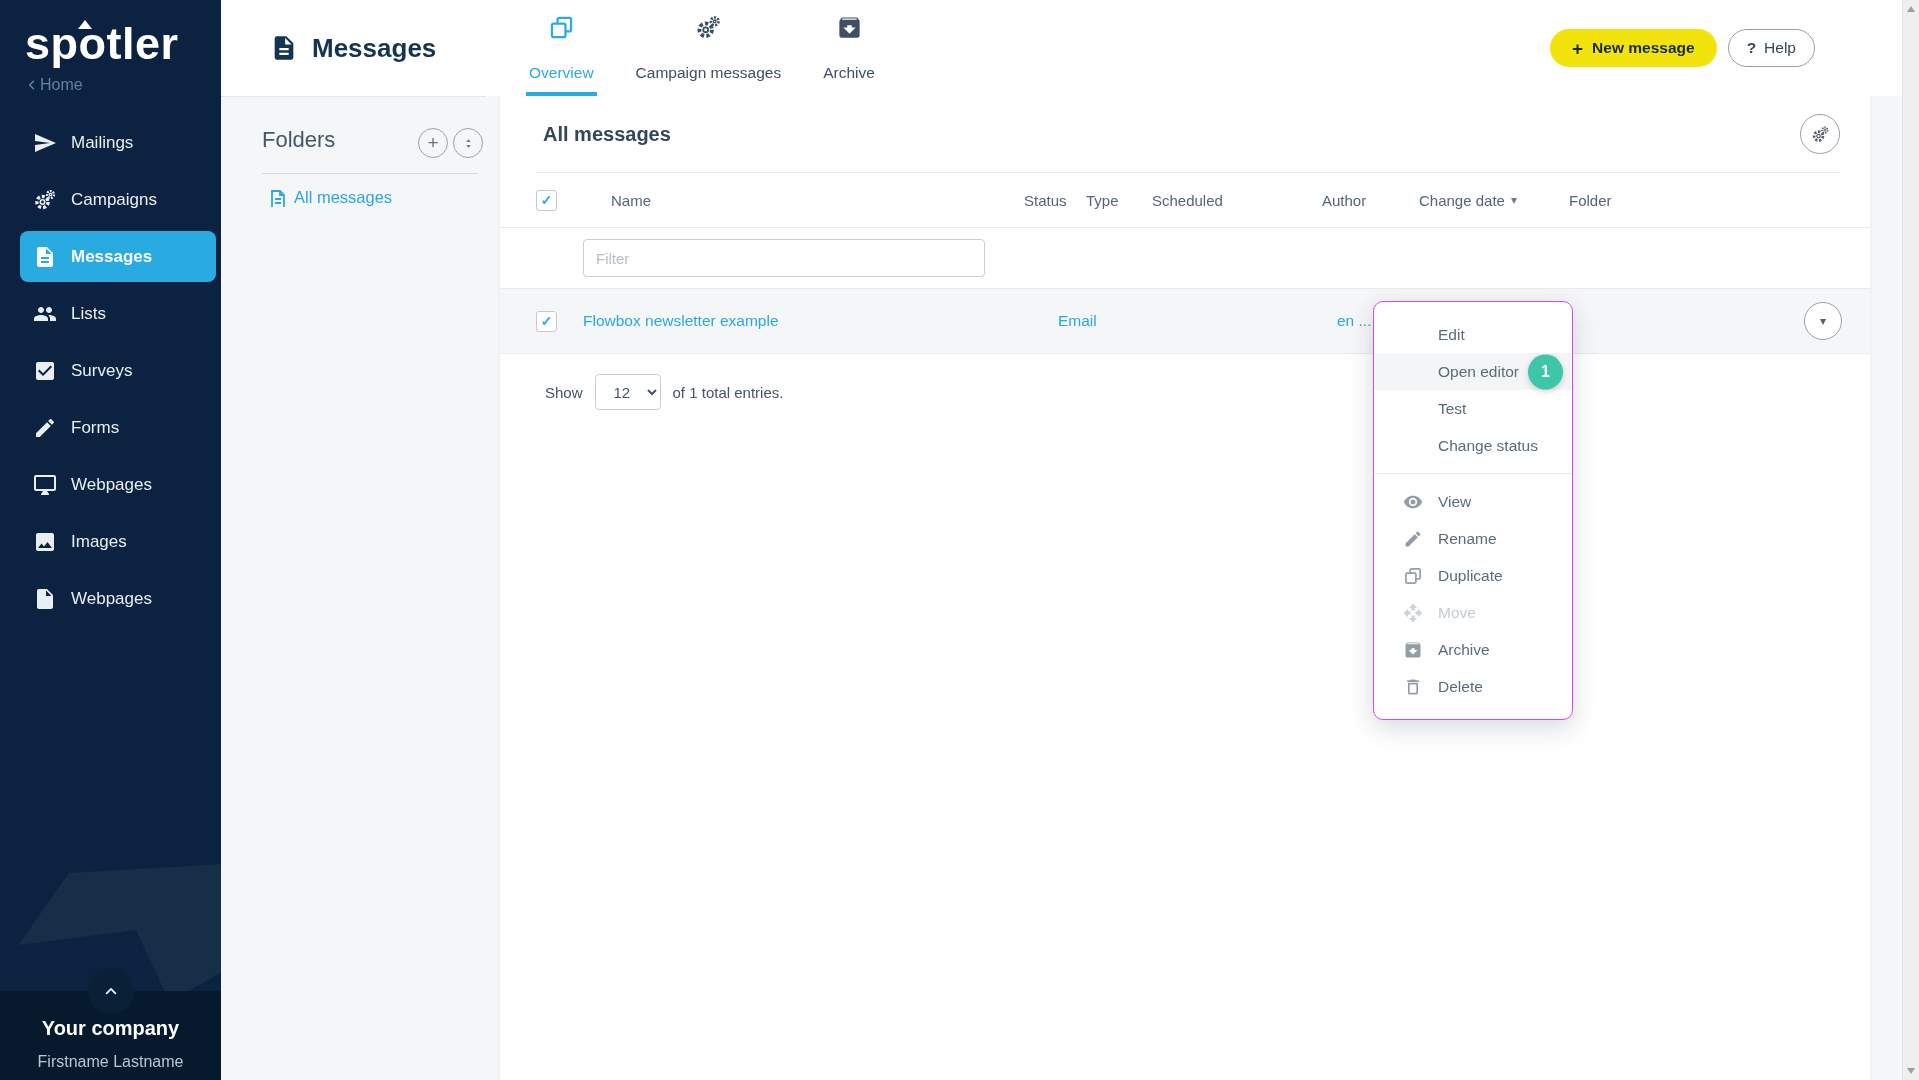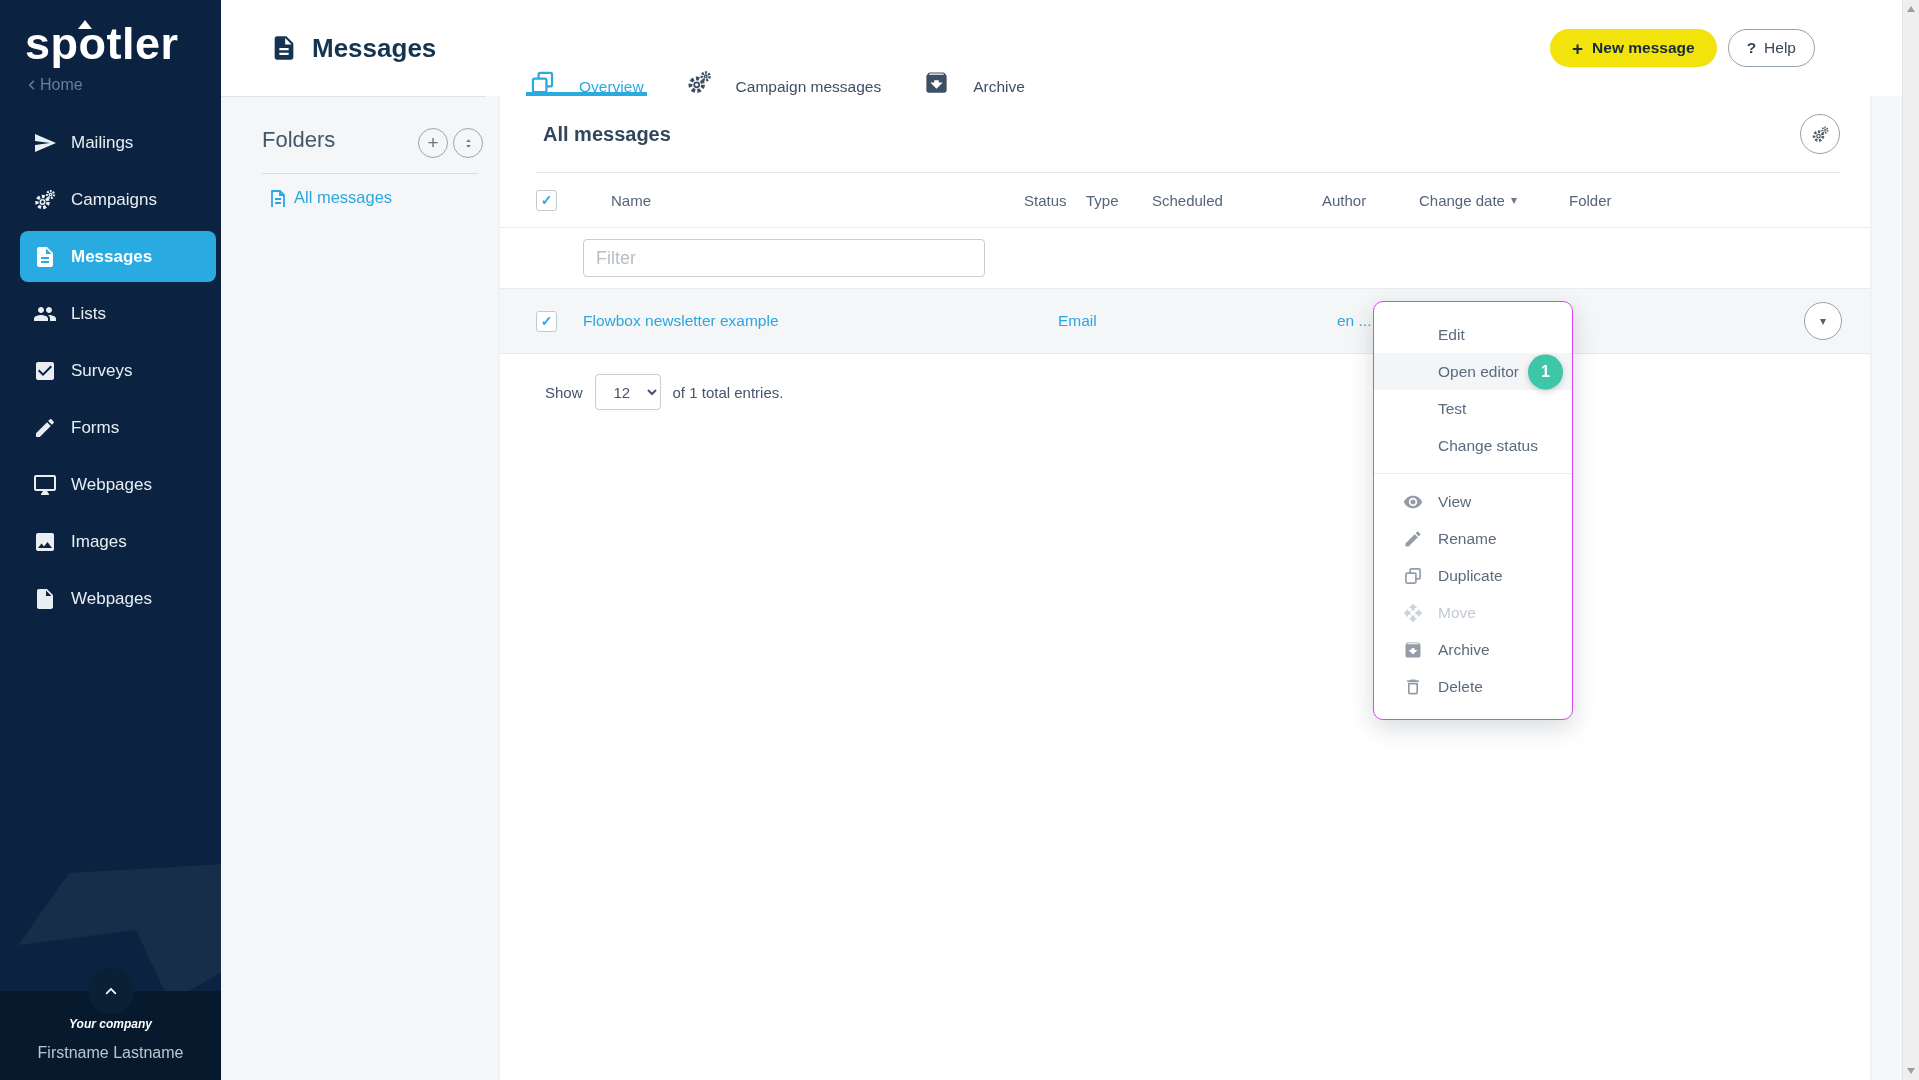--- a/index.html
+++ b/index.html
@@ -14,31 +14,31 @@
   .home svg{width:14px;height:14px;}
   .nav{position:absolute;top:117px;left:0;right:0;}
   .nav-item{height:51px;margin:0 5px 6px 20px;border-radius:8px;display:flex;align-items:center;color:#e9eef3;font-size:17px;cursor:pointer;}
   .nav-item .ni{width:24px;height:24px;margin-left:13px;flex:0 0 24px;}
   .nav-item .nlab{margin-left:14px;}
   .nav-item.active{background:#29abe2;color:#fff;font-weight:700;}
   .watermark{position:absolute;top:852px;left:10px;width:420px;height:150px;background:rgba(255,255,255,.05);clip-path:polygon(2% 62%,14% 14%,100% 0%,38% 100%,30% 52%);}
   .side-footer{position:absolute;left:0;bottom:0;width:221px;height:89px;background:#071a2d;}
   .scroll-top{position:absolute;left:50%;top:-23px;transform:translateX(-50%);width:46px;height:46px;border-radius:50%;background:#0a2036;color:#fff;display:flex;align-items:center;justify-content:center;cursor:pointer;}
   .scroll-top svg{width:16px;height:16px;}
-  .company{margin-top:26px;text-align:center;color:#fff;font-weight:700;font-size:12px;font-style:italic;}
+  .company{margin-top:26px;text-align:center;color:#fff;font-weight:700;font-size:20px;}
   .user{margin-top:13px;text-align:center;color:#b9c6d2;font-size:16px;}
 
   
   .main{position:absolute;left:221px;top:0;width:1682px;height:1080px;}
   .topbar{position:absolute;left:0;top:0;width:100%;height:96px;background:#fff;z-index:2;}
   .page-title{position:absolute;left:49px;top:0;height:96px;display:flex;align-items:center;gap:14px;color:#14344f;}
   .page-title svg{width:28px;height:28px;}
   .page-title .pt{font-size:26px;font-weight:700;}
   .tabs{position:absolute;left:300px;top:0;height:96px;display:flex;gap:26px;}
-  .tab{display:flex;flex-direction:row;align-items:flex-end;justify-content:center;gap:23px;padding:0 8px;position:relative;color:#3d4f63;font-size:15.5px;cursor:pointer;}
+  .tab{display:flex;flex-direction:column;align-items:center;justify-content:center;gap:23px;padding:0 8px;position:relative;color:#3d4f63;font-size:15.5px;cursor:pointer;}
   .tab svg{width:27px;height:27px;}
   .tab.active{color:#29abe2;}
   .tab.active::after{content:"";position:absolute;left:5px;right:5px;bottom:0;height:4px;background:#29abe2;}
   .topbar-actions{position:absolute;right:88px;top:29px;display:flex;gap:11px;}
   .btn-new{height:38px;padding:0 22px;border:none;border-radius:19px;background:#f1e30b;color:#16293d;font-size:15.5px;font-weight:700;display:flex;align-items:center;gap:9px;cursor:pointer;font-family:inherit;}
   .btn-new .plus{font-size:19px;font-weight:900;line-height:1;}
   .btn-help{height:38px;padding:0 18px;border-radius:19px;background:#fff;border:1px solid #94a0ab;color:#33475b;font-size:15.5px;display:flex;align-items:center;gap:8px;cursor:pointer;font-family:inherit;}
   .btn-help .q{font-weight:700;}
 
   
@@ -60,21 +60,21 @@
   .cogs-btn svg{width:19px;height:19px;}
   .card-divider{height:1px;background:#e5e7ea;margin:0 30px 0 36px;}
 
   .trow{display:grid;grid-template-columns:47px 413px 62px 66px 170px 97px 150px 1fr 96px;align-items:center;padding:0 28px 0 36px;border-bottom:1px solid #e8eaed;}
   .trow.header-row{height:54px;color:#54657a;font-size:15px;}
   .trow.filter-row{height:60px;background:#fff;}
   .trow.data-row{height:64px;background:#f5f6f8;}
   .hcell{display:flex;align-items:center;gap:6px;cursor:pointer;margin-left:28px;}
   .sort-caret{font-size:12px;color:#6b7a8c;}
   .cb{width:19px;height:19px;border:1px solid #c3c9d0;border-radius:3px;background:#fff;color:#29abe2;font-size:14px;font-weight:700;display:flex;align-items:center;justify-content:center;cursor:pointer;}
-  .filter-input{grid-column:2;width:376px;height:36px;border:1px solid #c9ced4;border-radius:4px;padding:0 12px;font-size:18px;color:#333;font-family:inherit;background:#fff;}
+  .filter-input{grid-column:2;width:376px;height:36px;border:1px solid #c9ced4;border-radius:4px;padding:0 12px;font-size:15px;color:#333;font-family:inherit;background:#fff;}
   .filter-input::placeholder{color:#b6bec7;}
   .name-link{color:#2ba7e0;font-size:15.5px;cursor:pointer;text-decoration:none;}
   .dot{width:11px;height:11px;border-radius:50%;background:#d2403c;margin-left:20px;}
   .cell-type{color:#2ba7e0;font-size:15.5px;}
   .cell-author{color:#2ba7e0;font-size:15.5px;padding-left:43px;white-space:nowrap;overflow:hidden;}
   .cell-date{color:#2ba7e0;font-size:15.5px;font-weight:600;white-space:nowrap;}
   .caret-btn{width:38px;height:38px;border-radius:50%;border:1px solid #97a1ab;background:#fff;color:#55606c;justify-self:end;display:flex;align-items:center;justify-content:center;font-size:12px;cursor:pointer;font-family:inherit;}
 
   .pagination{height:56px;display:flex;align-items:center;gap:12px;padding:10px 0 0 45px;font-size:15px;color:#45556a;}
   .page-size{width:66px;height:36px;border:1px solid #c9ced4;border-radius:4px;color:#45556a;font-size:15px;font-family:inherit;background:#fff;padding-left:14px;}

